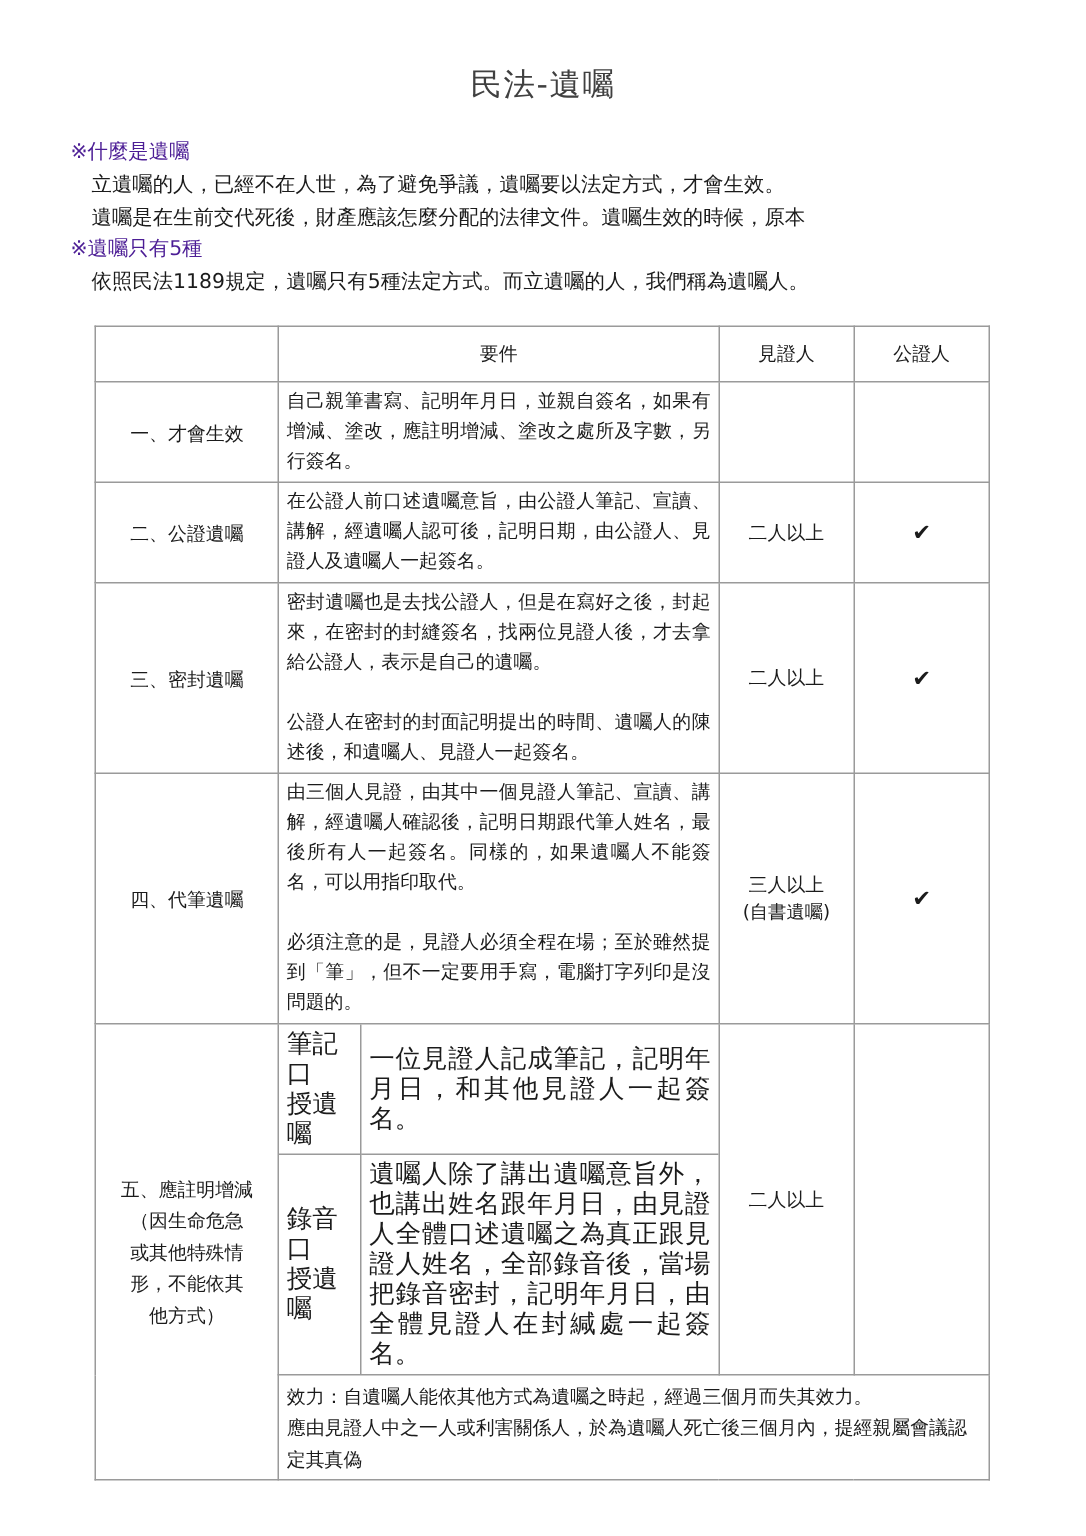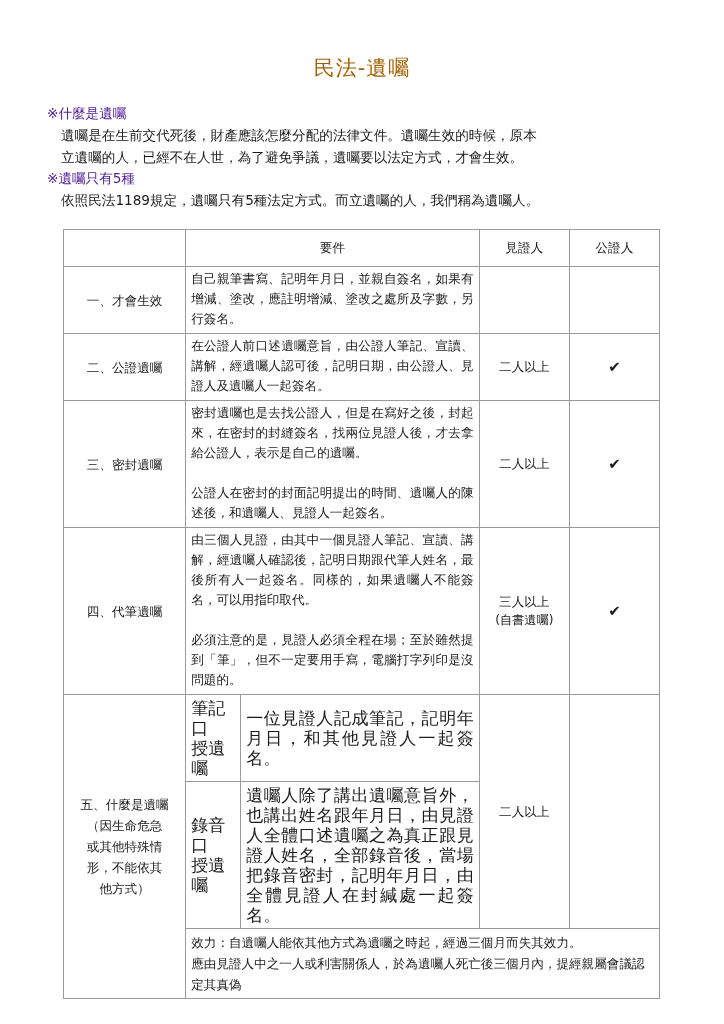--- a/index.html
+++ b/index.html
@@ -26,22 +26,22 @@
   }
 
   
   .doc-title {
     text-align: center;
     font-size: 21px;
     line-height: 1.2;
     font-weight: 400;
     letter-spacing: 1px;
     margin: 0;
-    padding-top: 56px;
-    color: #a16207;
+    padding-top: 44px;
+    color: #404040;
   }
 
   
   .intro {
     margin-top: 22px;
     padding-left: 47px;
     padding-right: 36px;
   }
   .intro-block {
     margin-bottom: 0;
@@ -176,22 +176,22 @@
 
 <div class="page">
 
   <h1 class="doc-title">民法-遺囑</h1>
 
   <div class="intro">
 
     <div class="intro-block">
       <div class="intro-head">※什麼是遺囑</div>
       <div class="intro-body">
+        <p>立遺囑的人，已經不在人世，為了避免爭議，遺囑要以法定方式，才會生效。</p>
         <p>遺囑是在生前交代死後，財產應該怎麼分配的法律文件。遺囑生效的時候，原本</p>
-        <p>立遺囑的人，已經不在人世，為了避免爭議，遺囑要以法定方式，才會生效。</p>
       </div>
     </div>
 
     <div class="intro-block">
       <div class="intro-head">※遺囑只有5種</div>
       <div class="intro-body">
         <p>依照民法1189規定，遺囑只有5種法定方式。而立遺囑的人，我們稱為遺囑人。</p>
       </div>
     </div>
 
@@ -253,21 +253,21 @@
           </td>
           <td class="cell-center">
             <span>三人以上</span>
             <span class="sub">(自書遺囑)</span>
           </td>
           <td class="check">✔</td>
         </tr>
 
         <tr>
           <td class="cell-type" rowspan="2">
-            <span class="multi">五、什麼是遺囑</span>
+            <span class="multi">五、應註明增減</span>
             <span class="multi">（因生命危急</span>
             <span class="multi">或其他特殊情</span>
             <span class="multi">形，不能依其</span>
             <span class="multi">他方式）</span>
           </td>
           <td class="sub-wrap">
             <table class="subtable">
               <tbody>
                 <tr>
                   <td class="sub-label">

